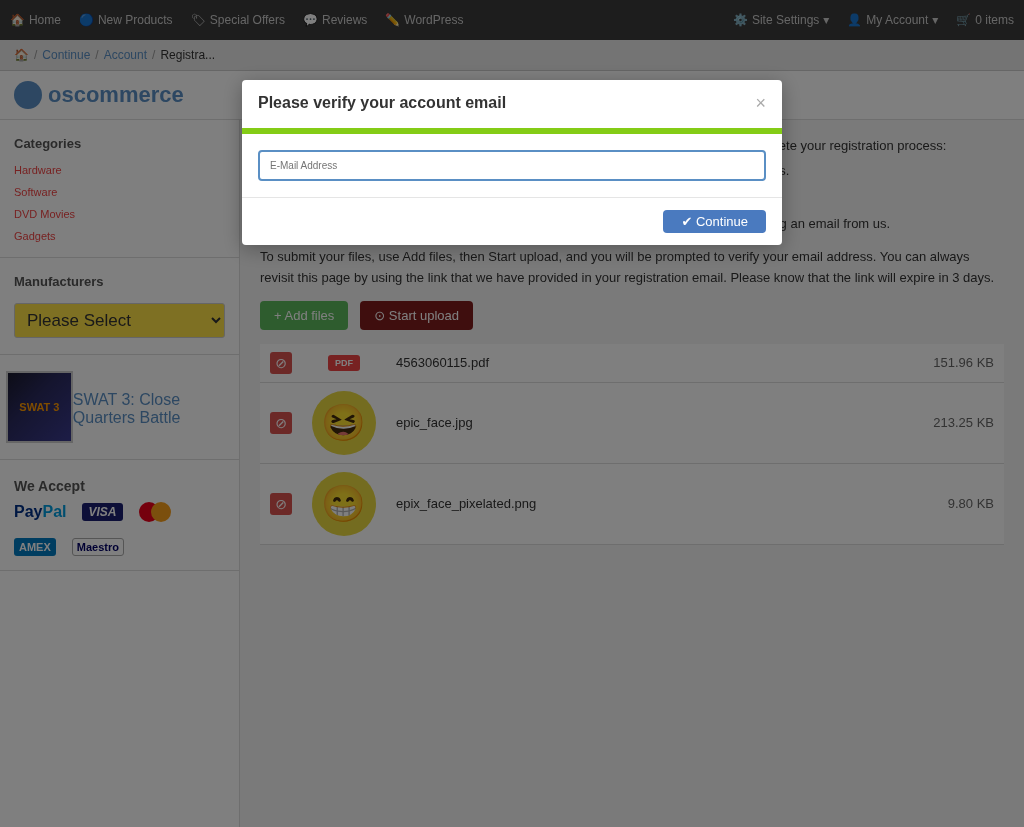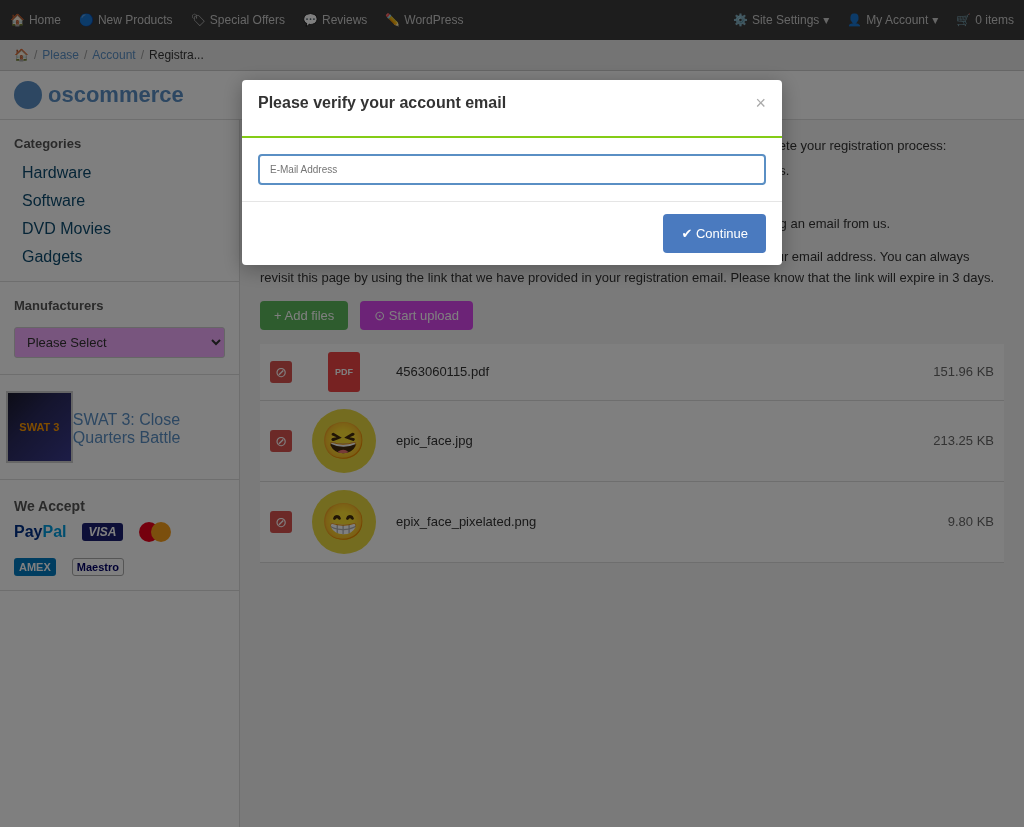--- a/index.html
+++ b/index.html
@@ -84,35 +84,35 @@
       padding: 10px 0;
     }
     .sidebar-section-title {
       font-weight: bold;
       font-size: 13px;
       color: #555;
       padding: 6px 14px 8px;
     }
     .sidebar-link {
       display: block;
-      padding: 5px 22px;
-      color: #0c4a6e;
+      padding: 5px 14px;
+      color: #ef4444;
       text-decoration: none;
-      font-size: 16px;
+      font-size: 11px;
     }
     .sidebar-select-wrap {
       padding: 6px 14px;
     }
     .sidebar-select {
       width: 100%;
       padding: 6px 8px;
       border: 1px solid #ccc;
       border-radius: 3px;
-      font-size: 13px;
-      background: #f0abfc;
+      font-size: 17px;
+      background: #fde047;
       color: #333;
     }
     .whats-new-title {
       font-weight: bold;
       font-size: 13px;
       color: #555;
       padding: 8px 14px 4px;
     }
     .product-thumb {
       display: flex;
@@ -220,21 +220,21 @@
       border: none;
       padding: 7px 14px;
       border-radius: 4px;
       font-size: 13px;
       cursor: pointer;
       display: flex;
       align-items: center;
       gap: 5px;
     }
     .btn-start-upload {
-      background: #d946ef;
+      background: #7f1d1d;
       color: #fff;
       border: none;
       padding: 7px 14px;
       border-radius: 4px;
       font-size: 13px;
       cursor: pointer;
       display: flex;
       align-items: center;
       gap: 5px;
     }
@@ -282,22 +282,22 @@
       padding-top: 80px;
     }
     .modal {
       background: #fff;
       border-radius: 4px;
       width: 540px;
       box-shadow: 0 4px 20px rgba(0,0,0,0.3);
       overflow: hidden;
     }
     .modal-header {
-      padding: 14px 16px 24px;
-      border-bottom: 2px solid #84cc16;
+      padding: 14px 16px 16px;
+      border-bottom: 6px solid #84cc16;
       display: flex;
       align-items: center;
       justify-content: space-between;
     }
     .modal-title {
       font-size: 16px;
       font-weight: bold;
       color: #333;
     }
     .modal-close {
@@ -323,37 +323,37 @@
       border: 2px solid #5a8fc4;
       border-radius: 4px;
       font-size: 10px;
       outline: none;
       color: #999;
     }
     .btn-continue {
       background: #4a7abf;
       color: #fff;
       border: none;
-      padding: 12px 18px;
+      padding: 4px 18px;
       border-radius: 4px;
       font-size: 13px;
       cursor: pointer;
       display: flex;
       align-items: center;
       gap: 5px;
     }
 
     
     .pdf-icon-cell {
       display: flex;
       align-items: center;
       justify-content: center;
     }
     .pdf-badge {
-      width: 32px; height: 40px;
+      width: 32px; height: 16px;
       background: #e44;
       color: #fff;
       font-size: 9px;
       font-weight: bold;
       border-radius: 3px;
       display: flex;
       align-items: center;
       justify-content: center;
     }
   </style>
@@ -395,21 +395,21 @@
     <a href="#">
       <span>🛒</span>
       <span>0 items</span>
     </a>
   </div>
 </nav>
 
 <div class="breadcrumb-bar">
   <a href="#">🏠</a>
   <span class="sep">/</span>
-  <a href="#">Please</a>
+  <a href="#">Continue</a>
   <span class="sep">/</span>
   <a href="#">Account</a>
   <span class="sep">/</span>
   <span>Registra...</span>
 </div>
 
 <div class="site-header">
   <div class="logo-text">
     <div class="logo-circle"></div>
     <span>oscommerce</span>

